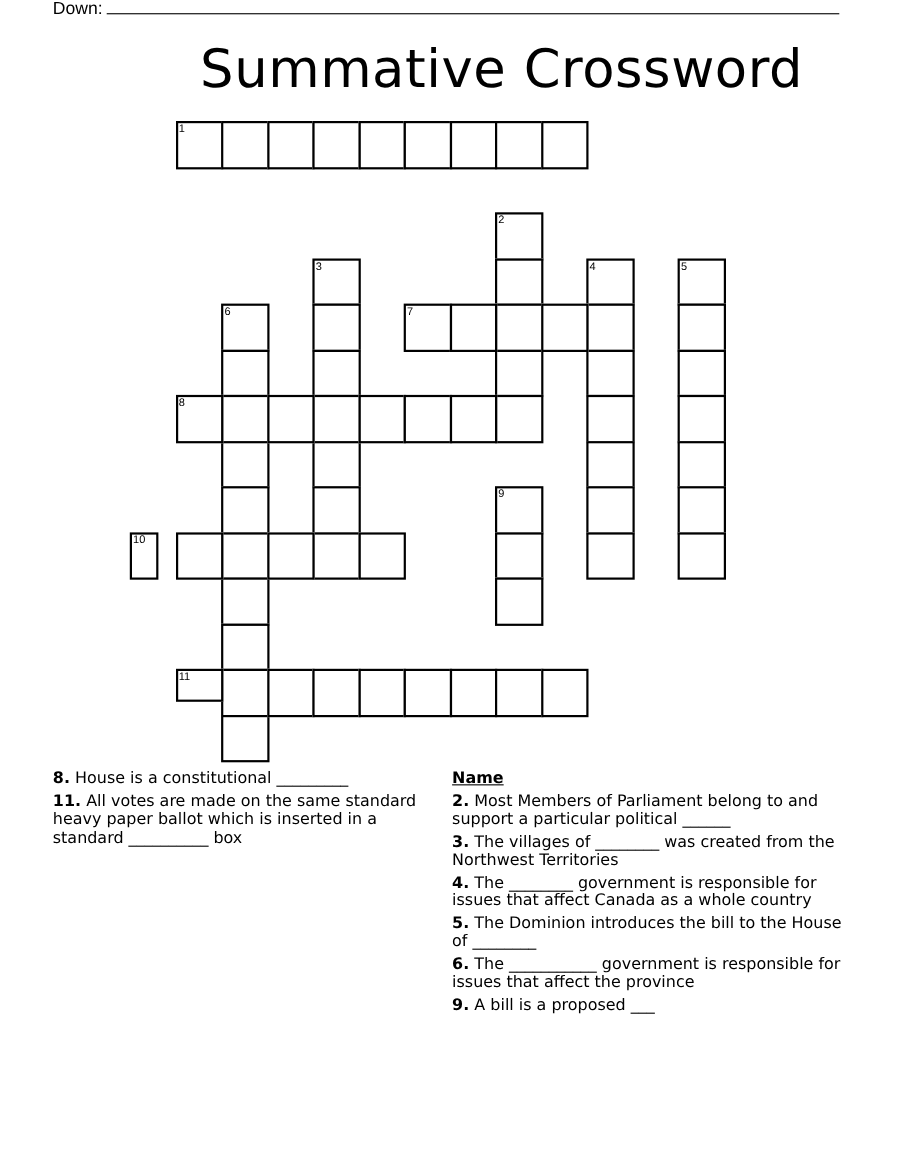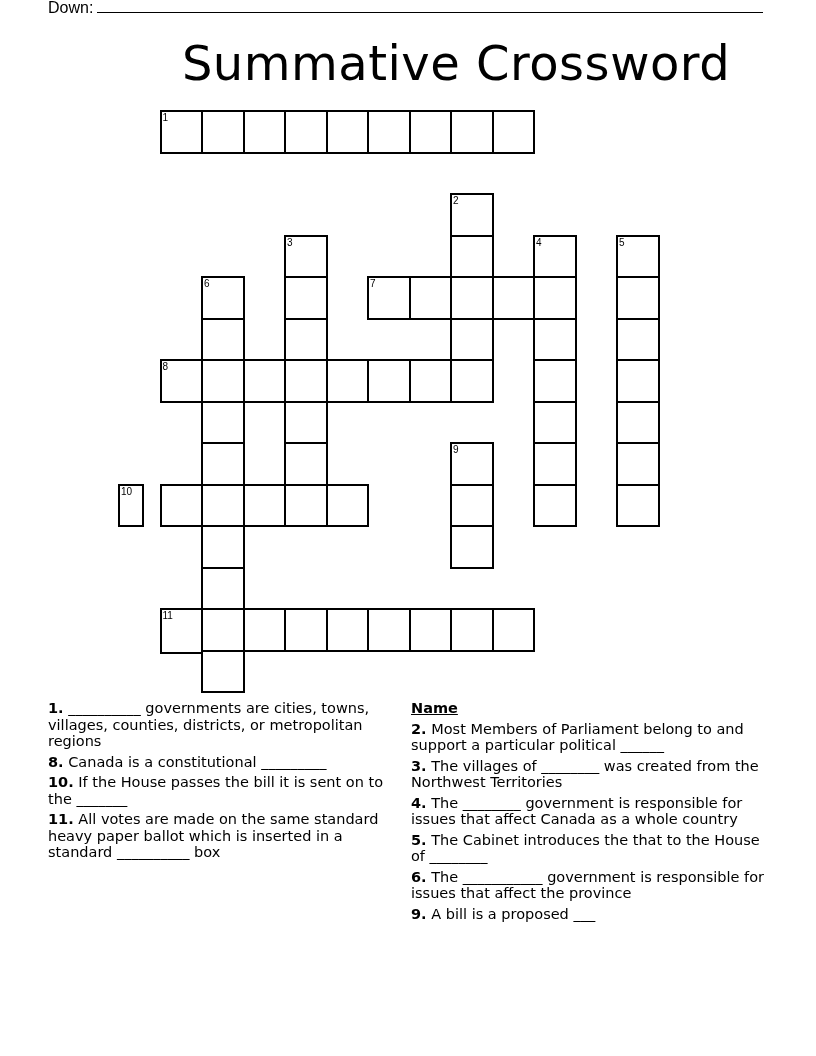--- a/index.html
+++ b/index.html
@@ -100,40 +100,38 @@
       <span class="num">9</span>
     </div>
     <div class="cell" style="left: 450px; top: 483.5px; width: 43.5px; height: 43.5px;"></div>
     <div class="cell" style="left: 450px; top: 525px; width: 43.5px; height: 43.5px;"></div>
     <div class="cell" style="left: 118px; top: 483.5px; width: 26px; height: 43.5px;">
       <span class="num">10</span>
     </div>
     <div class="cell" style="left: 159.5px; top: 483.5px; width: 43.5px; height: 43.5px;"></div>
     <div class="cell" style="left: 242.5px; top: 483.5px; width: 43.5px; height: 43.5px;"></div>
     <div class="cell" style="left: 325.5px; top: 483.5px; width: 43.5px; height: 43.5px;"></div>
-    <div class="cell" style="left: 159.5px; top: 608px; width: 43.5px; height: 46px;">
+    <div class="cell" style="left: 159.5px; top: 608px; width: 43.5px; height: 30px;">
       <span class="num">11</span>
     </div>
     <div class="cell" style="left: 242.5px; top: 608px; width: 43.5px; height: 43.5px;"></div>
     <div class="cell" style="left: 284px; top: 608px; width: 43.5px; height: 43.5px;"></div>
     <div class="cell" style="left: 325.5px; top: 608px; width: 43.5px; height: 43.5px;"></div>
     <div class="cell" style="left: 367px; top: 608px; width: 43.5px; height: 43.5px;"></div>
     <div class="cell" style="left: 408.5px; top: 608px; width: 43.5px; height: 43.5px;"></div>
     <div class="cell" style="left: 450px; top: 608px; width: 43.5px; height: 43.5px;"></div>
     <div class="cell" style="left: 491.5px; top: 608px; width: 43.5px; height: 43.5px;"></div>
   </div>
 
 <div class="clues across">
-  <div class="clue"><span class="n">1.</span> <span>__________ governments are cities, towns, villages, counties, districts, or metropolitan regions</span></div>
-  <div class="clue"><span class="n">8.</span> <span>Canada is a constitutional _________</span></div>
-  <div class="clue"><span class="n">10.</span> <span>If the House passes the bill it is sent on to the _______</span></div>
+  <div class="clue"><span class="n">8.</span> <span>House is a constitutional _________</span></div>
   <div class="clue"><span class="n">11.</span> <span>All votes are made on the same standard heavy paper ballot which is inserted in a standard __________ box</span></div>
 </div>
 
 <div class="clues down">
   <div class="clue-head">Name</div>
   <div class="clue"><span class="n">2.</span> <span>Most Members of Parliament belong to and support a particular political ______</span></div>
   <div class="clue"><span class="n">3.</span> <span>The villages of ________ was created from the Northwest Territories</span></div>
   <div class="clue"><span class="n">4.</span> <span>The ________ government is responsible for issues that affect Canada as a whole country</span></div>
-  <div class="clue"><span class="n">5.</span> <span>The Cabinet introduces the that to the House of ________</span></div>
+  <div class="clue"><span class="n">5.</span> <span>The Dominion introduces the bill to the House of ________</span></div>
   <div class="clue"><span class="n">6.</span> <span>The ___________ government is responsible for issues that affect the province</span></div>
   <div class="clue"><span class="n">9.</span> <span>A bill is a proposed ___</span></div>
 </div>
 
 </body></html>

